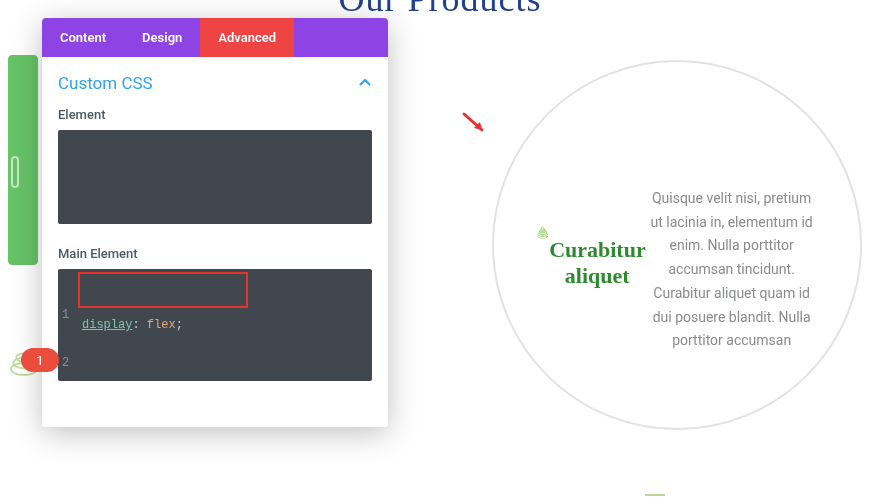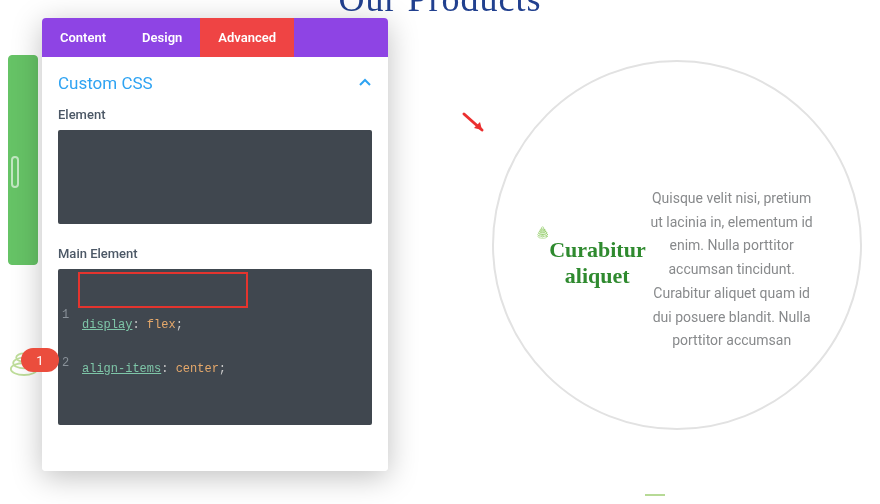--- a/index.html
+++ b/index.html
@@ -243,21 +243,20 @@
     <div class="field-label">Element</div>
     <div class="code-box"></div>
 
     <div class="field-label">Main Element</div>
     <div class="code-box small">
       <div class="gutter">
         <div>1</div>
         <div>2</div>
       </div>
       <div class="code-line"><span class="tok-prop">display</span><span class="tok-punc">: </span><span class="tok-val">flex</span><span class="tok-punc">;</span></div>
-      <div class="code-line"><span class="tok-prop">align-items</span><span class="tok-punc">: </span><span class="tok-val">center</span><span class="tok-punc">;</span></div>
       <div class="red-box" style="left:20px; top:3px; width:170px; height:36px;"></div>
     </div>
   </div>
 
 </div>
 
 <div class="badge-1" style="left:21px; top:348px;">1</div>
 
 <div class="arrow-annot">
   <svg width="28" height="28" viewBox="0 0 28 28">

